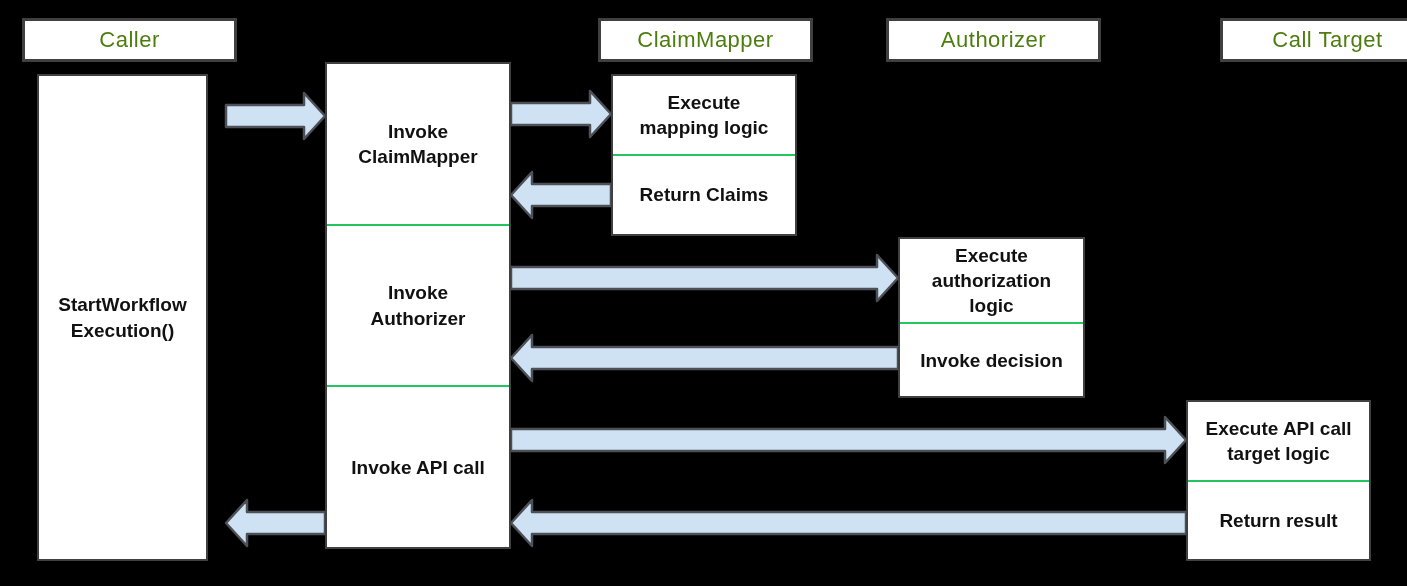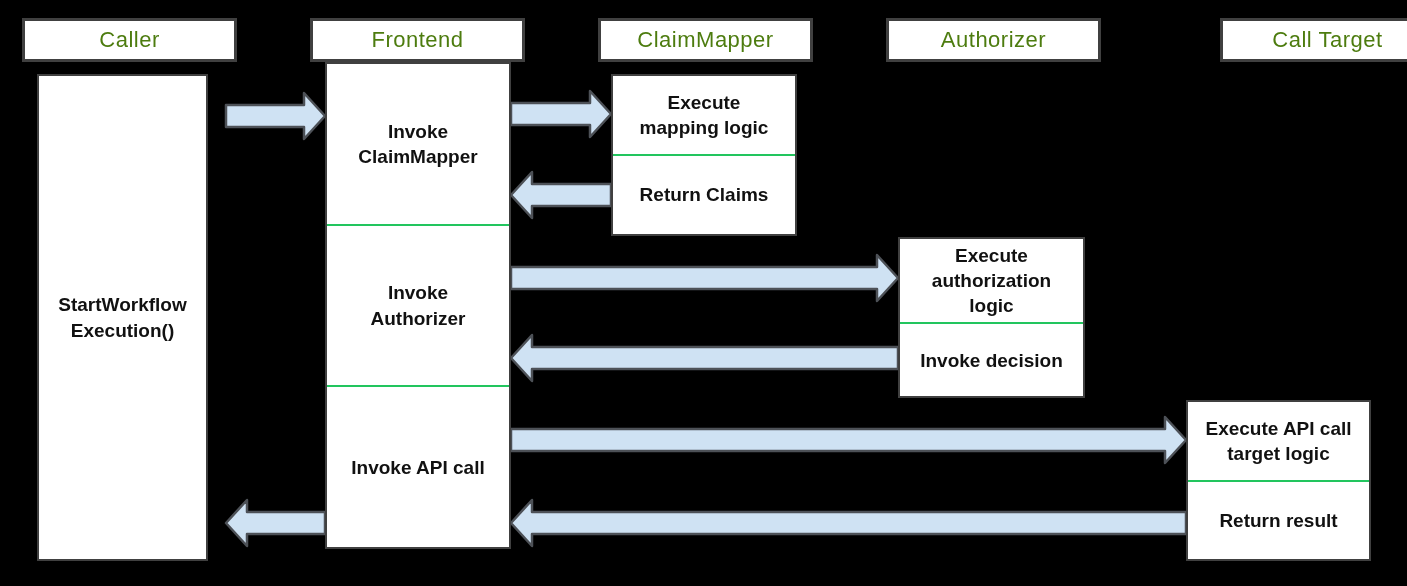--- a/index.html
+++ b/index.html
@@ -79,21 +79,20 @@
     <polygon points="511,103 590,103 590,91 611,114 590,137 590,125 511,125"></polygon>
     <polygon points="611,184 532,184 532,172 511,195 532,218 532,206 611,206"></polygon>
     <polygon points="511,267 877,267 877,255 898,278 877,301 877,289 511,289"></polygon>
     <polygon points="898,347 532,347 532,335 511,358 532,381 532,369 898,369"></polygon>
     <polygon points="511,429 1165,429 1165,417 1186,440 1165,463 1165,451 511,451"></polygon>
     <polygon points="1186,512 532,512 532,500 511,523 532,546 532,534 1186,534"></polygon>
     <polygon points="325,512 247,512 247,500 226,523 247,546 247,534 325,534"></polygon>
   </svg>
 
   <div class="hdr" style="left:22px">Caller</div>
-  <div class="hdr" style="left:310px">Frontend</div>
   <div class="hdr" style="left:598px">ClaimMapper</div>
   <div class="hdr" style="left:886px">Authorizer</div>
   <div class="hdr" style="left:1220px">Call Target</div>
 
   <div class="stack" style="left:37px; top:74px; width:171px; height:487px">
     <div class="cell">StartWorkflow
 Execution()</div>
   </div>
 
   <div class="stack" style="left:325px; top:62px; width:186px; height:487px">

